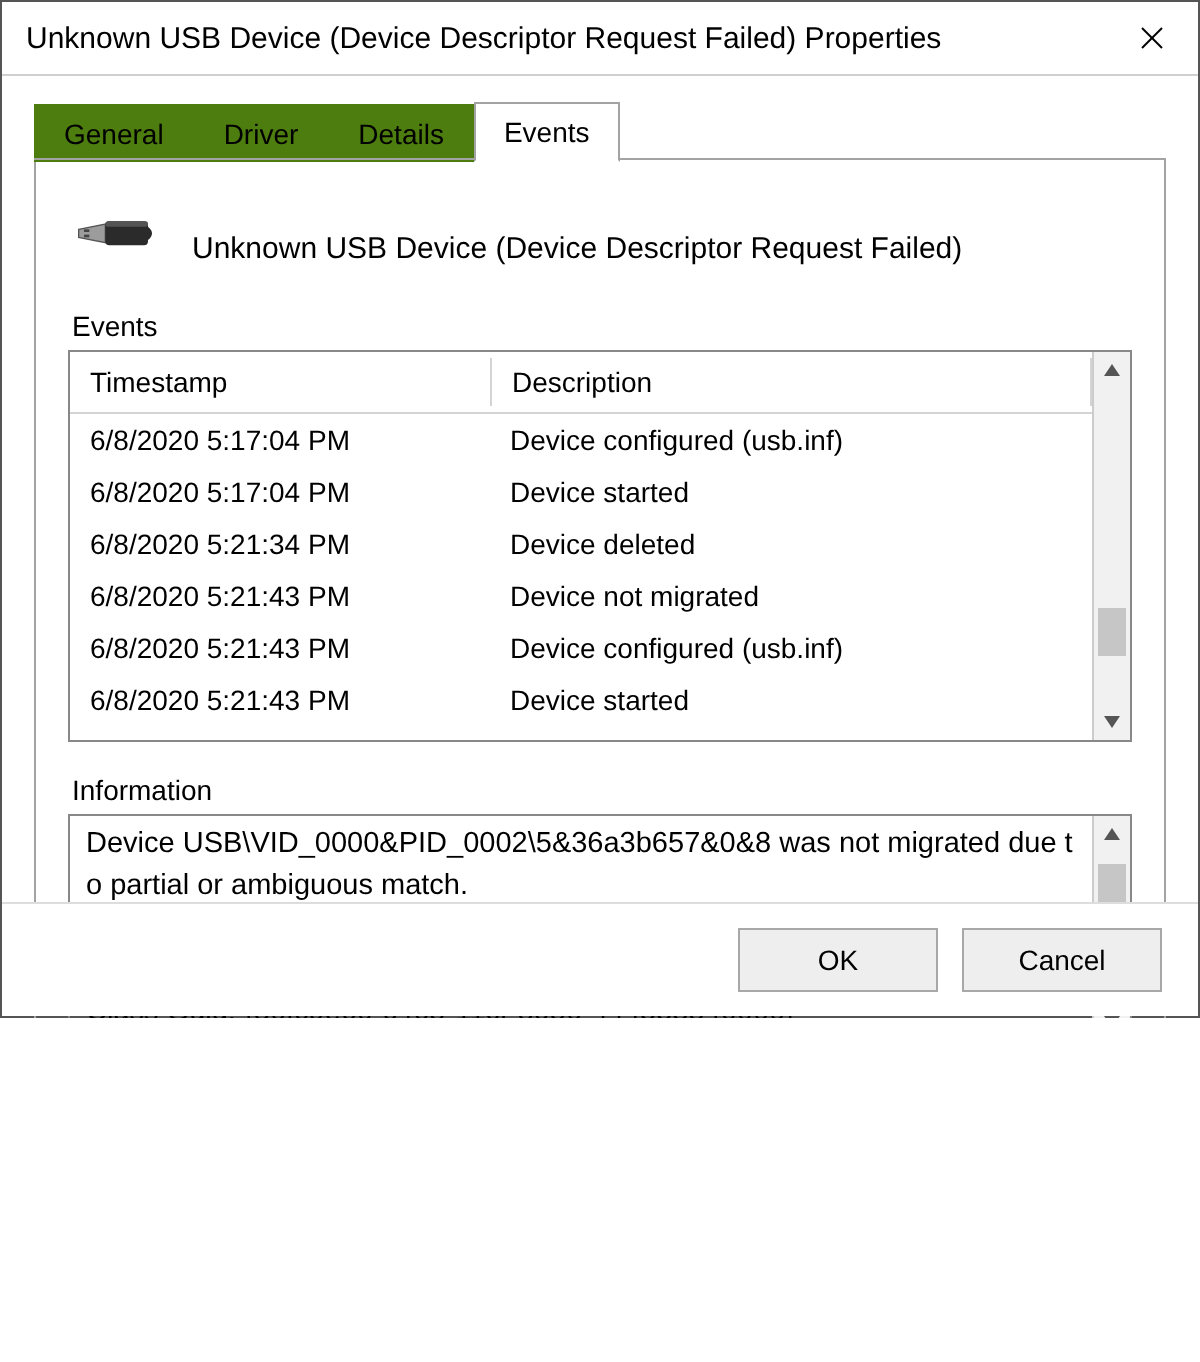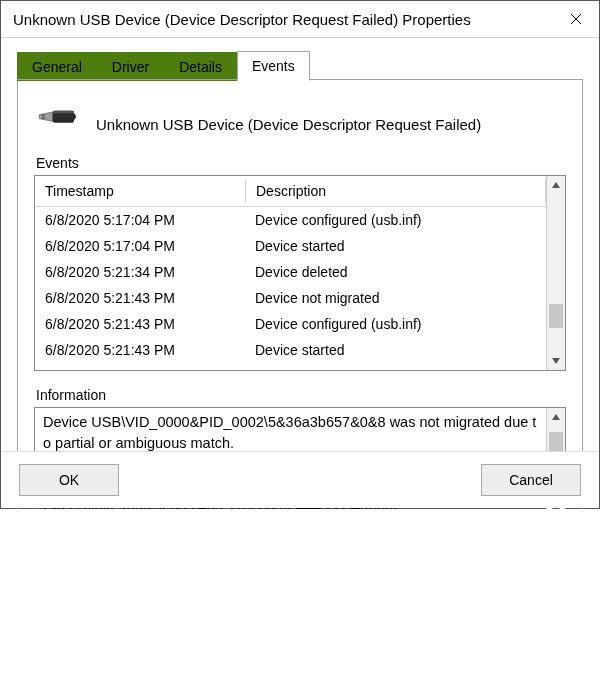--- a/index.html
+++ b/index.html
@@ -31,21 +31,21 @@
   .ev-row .col{padding:2px 10px;font-size:14px;overflow:hidden;white-space:nowrap;}
   .scrollbar{width:18px;border-left:1px solid #ccc;background:#f1f1f1;display:flex;flex-direction:column;justify-content:space-between;}
   .sb-btn{height:18px;display:flex;align-items:center;justify-content:center;cursor:pointer;}
   .sb-btn svg{width:10px;height:10px;fill:#555;}
   .sb-track{flex:1;position:relative;}
   .sb-thumb{position:absolute;left:2px;right:2px;background:#c6c6c6;}
   .info-box{border:1px solid #888;height:112px;overflow:hidden;position:relative;display:flex;margin-top:4px;}
   .info-text{flex:1;padding:4px 8px;font-size:14.5px;line-height:1.45;overflow:hidden;white-space:pre-line;word-break:break-all;}
   .view-all{margin-top:14px;}
   .btn{border:1px solid #a8a8a8;background:#fef9c3;padding:6px 14px;font-size:14px;cursor:pointer;font-family:inherit;}
-  .footer{position:absolute;bottom:0;left:0;right:0;border-top:1px solid #ddd;padding:12px 18px;display:flex;justify-content:space-between;gap:12px;background:#fff;}
+  .footer{position:absolute;bottom:0;left:0;right:0;border-top:1px solid #ddd;padding:12px 18px;display:flex;justify-content:flex-end;gap:12px;background:#fff;}
   .footer .btn{min-width:100px;padding:7px 0;text-align:center;background:#eee;}
 </style>
 </head>
 <body>
 
 <div class="window">
 
   <div class="titlebar">
     <div class="titlebar-title">Unknown USB Device (Device Descriptor Request Failed) Properties</div>
     <div class="titlebar-buttons">

